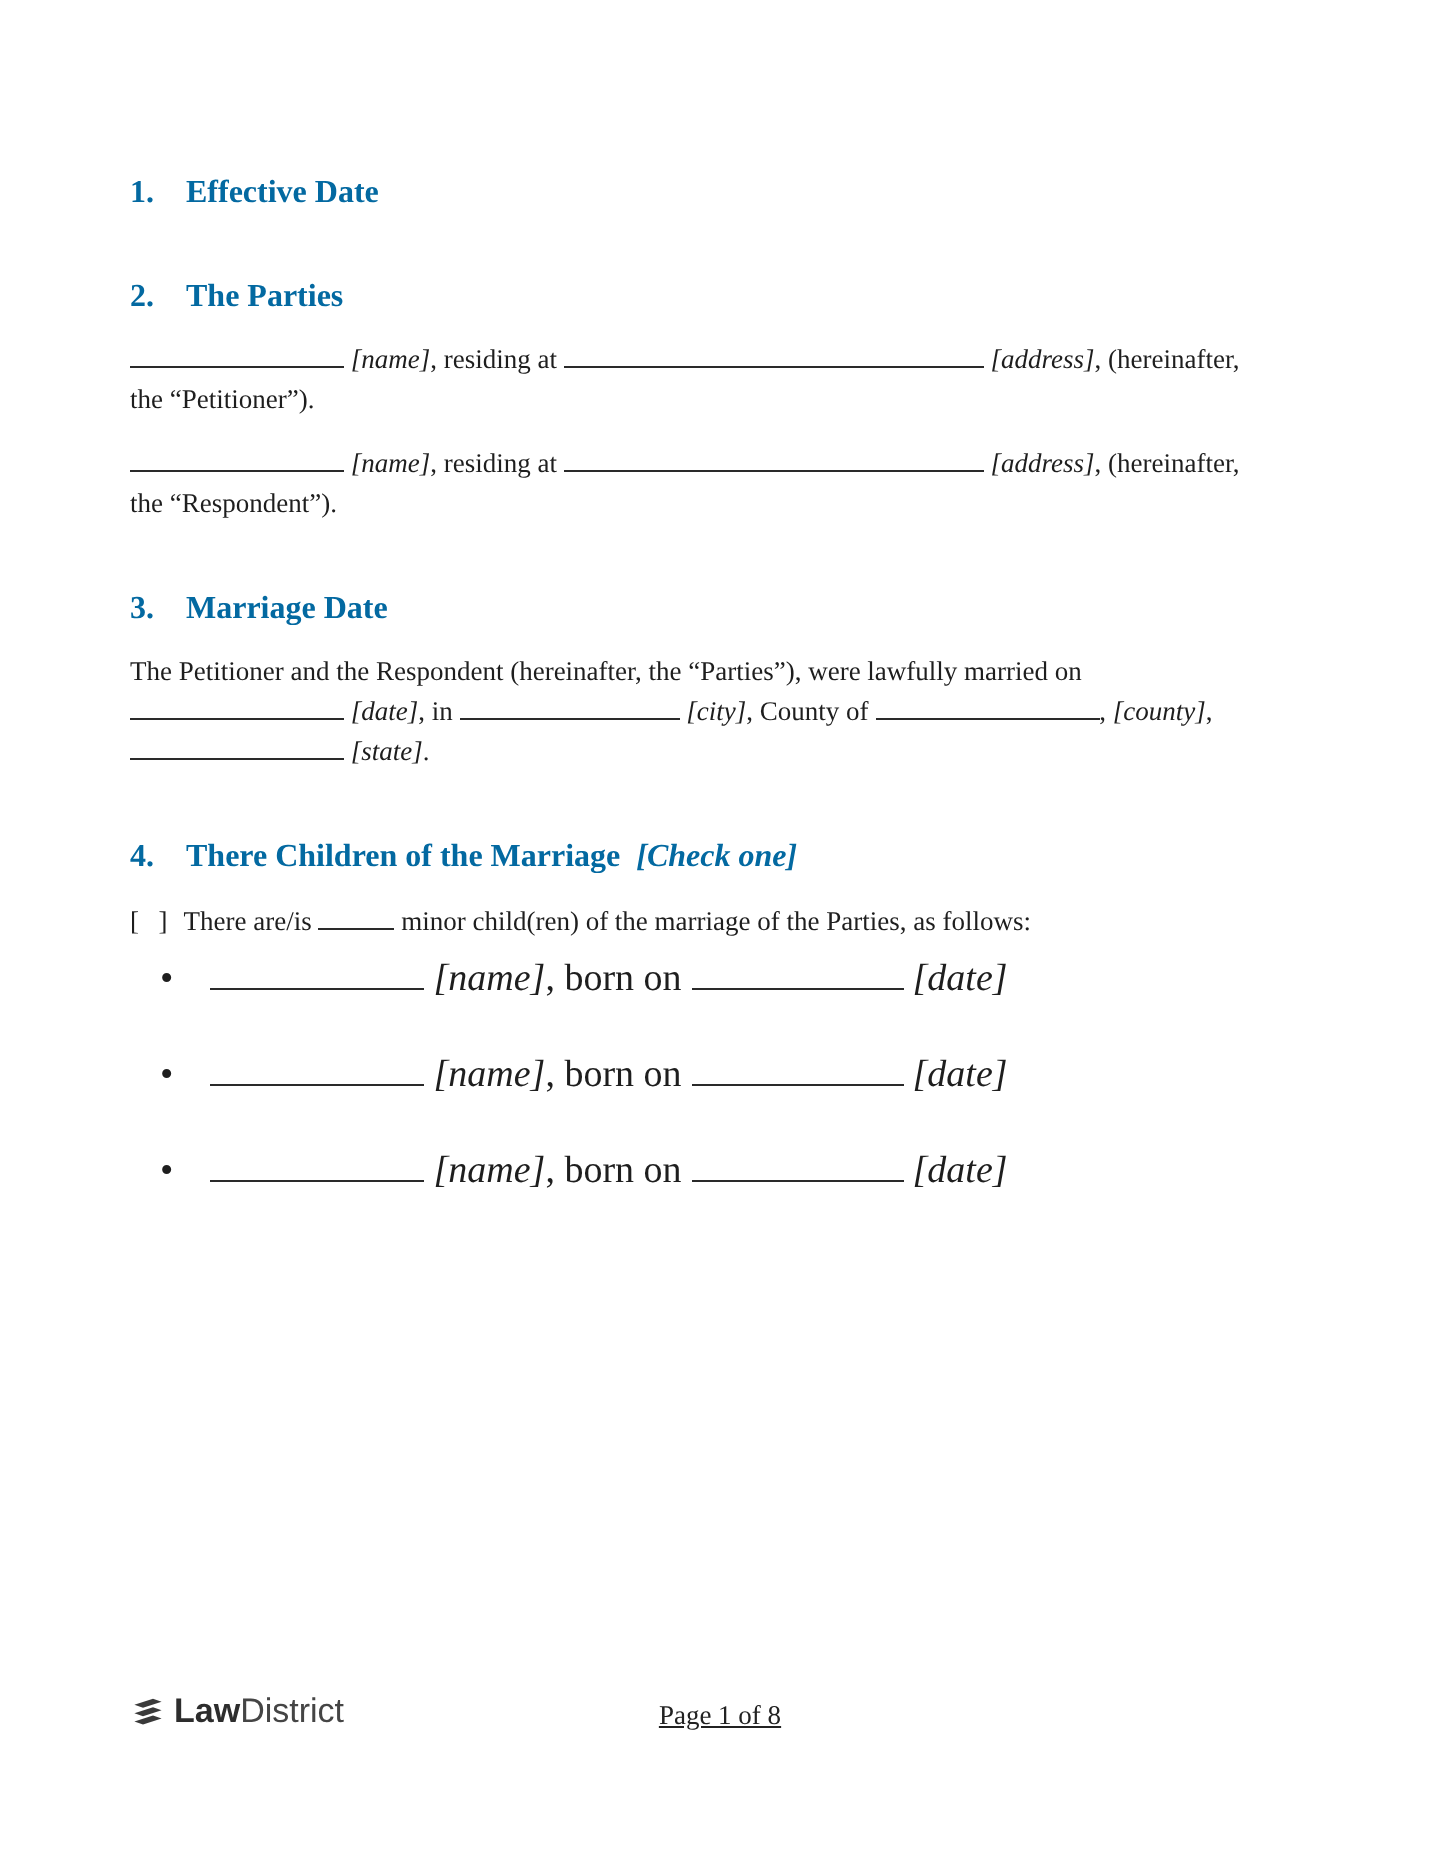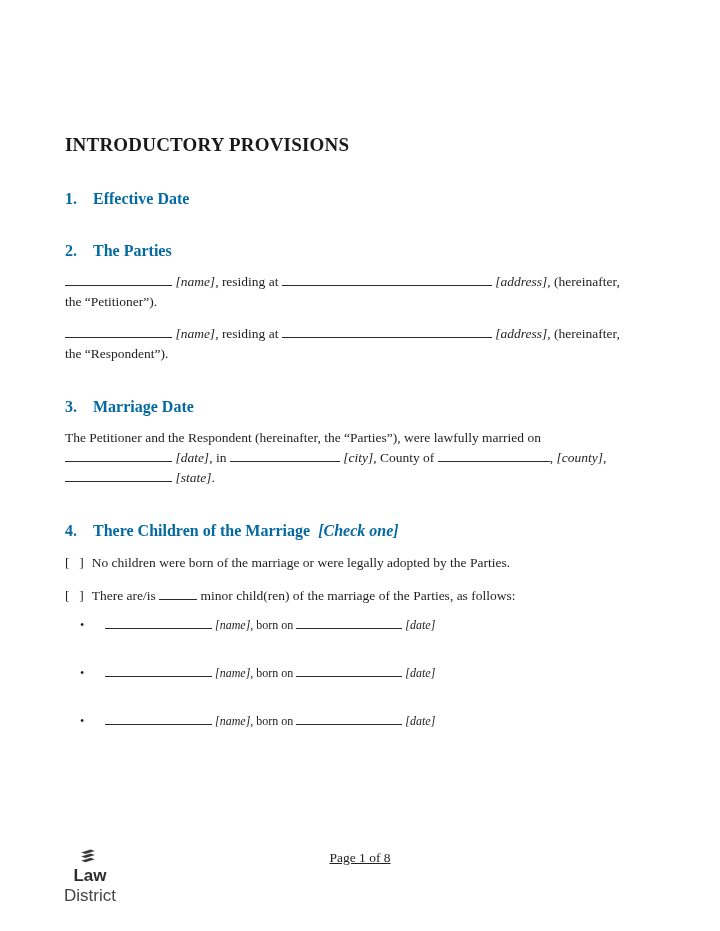--- a/index.html
+++ b/index.html
@@ -23,41 +23,40 @@
   .sec-note{font-style:italic;margin-left:8px;}
   .para{margin-top:12px;font-size:13.5px;line-height:20px;}
   .line{white-space:nowrap;}
   .blank{
     display:inline-block;height:12px;vertical-align:baseline;
     border-bottom:1.2px solid #2a2a2a;
   }
   .ph{font-style:italic;}
   .check-row{margin-top:13px;font-size:13.5px;line-height:20px;}
   .box{margin-right:7px;letter-spacing:1px;}
-  .bullet-row{margin-top:28px;padding-left:15px;font-size:12px;line-height:20px;}
+  .bullet-row{margin-top:28px;padding-left:15px;font-size:19px;line-height:20px;}
   .bullet-row.first{margin-top:9px;}
   .dot{display:inline-block;width:25px;}
   .footer{position:absolute;left:0;right:0;top:842px;height:42px;}
   .brand{
     position:absolute;left:64px;top:4px;display:flex;align-items:center;
-    font-family:"Liberation Sans",sans-serif;font-size:17px;line-height:20px;flex-direction:column;
+    font-family:"Liberation Sans",sans-serif;font-size:17px;line-height:20px;
   }
   .logo-icon{margin-right:3px;display:inline-flex;align-items:center;}
   .brand-bold{font-weight:700;color:#2d2d2d;}
   .brand-reg{font-weight:400;color:#454545;}
   .page-num{
     position:absolute;left:0;right:0;top:8px;text-align:center;
     font-size:13.5px;color:#222;text-decoration:underline;
   }
 </style>
 </head>
 <body>
 
 <div class="page">
-  <div class="intro-heading">INTRODUCTORY PROVISIONS</div>
   <div>
       <section class="section">
         <div class="sec-heading"><span class="sec-num">1.</span><span class="sec-title">Effective Date</span></div>
       </section>
       <section class="section">
         <div class="sec-heading"><span class="sec-num">2.</span><span class="sec-title">The Parties</span></div>
         <div class="para">
           <div class="line"><span class="blank" style="width: 107px;"></span><span class="t"> </span><span class="ph">[name]</span><span class="t">, residing at </span><span class="blank" style="width: 210px;"></span><span class="t"> </span><span class="ph">[address]</span><span class="t">, (hereinafter,</span></div>
           <div class="line"><span class="t">the “Petitioner”).</span></div>
         </div>
@@ -69,21 +68,20 @@
       <section class="section">
         <div class="sec-heading"><span class="sec-num">3.</span><span class="sec-title">Marriage Date</span></div>
         <div class="para">
           <div class="line"><span class="t">The Petitioner and the Respondent (hereinafter, the “Parties”), were lawfully married on</span></div>
           <div class="line"><span class="blank" style="width: 107px;"></span><span class="t"> </span><span class="ph">[date]</span><span class="t">, in </span><span class="blank" style="width: 110px;"></span><span class="t"> </span><span class="ph">[city]</span><span class="t">, County of </span><span class="blank" style="width: 112px;"></span><span class="t">, </span><span class="ph">[county]</span><span class="t">,</span></div>
           <div class="line"><span class="blank" style="width: 107px;"></span><span class="t"> </span><span class="ph">[state]</span><span class="t">.</span></div>
         </div>
       </section>
       <section class="section">
         <div class="sec-heading"><span class="sec-num">4.</span><span class="sec-title">There Children of the Marriage</span><span class="sec-note">[Check one]</span></div>
-        <div class="check-row"><span class="box">[&nbsp;&nbsp;]</span><span class="check-text"><span class="t">No children were born of the marriage or were legally adopted by the Parties.</span></span></div>
         <div class="check-row"><span class="box">[&nbsp;&nbsp;]</span><span class="check-text"><span class="t">There are/is </span><span class="blank" style="width: 38px;"></span><span class="t"> minor child(ren) of the marriage of the Parties, as follows:</span></span></div>
         <div class="bullet-row first"><span class="dot">•</span><span class="bullet-text"><span class="blank" style="width: 107px;"></span><span class="t"> </span><span class="ph">[name]</span><span class="t">, born on </span><span class="blank" style="width: 106px;"></span><span class="t"> </span><span class="ph">[date]</span></span></div>
         <div class="bullet-row"><span class="dot">•</span><span class="bullet-text"><span class="blank" style="width: 107px;"></span><span class="t"> </span><span class="ph">[name]</span><span class="t">, born on </span><span class="blank" style="width: 106px;"></span><span class="t"> </span><span class="ph">[date]</span></span></div>
         <div class="bullet-row"><span class="dot">•</span><span class="bullet-text"><span class="blank" style="width: 107px;"></span><span class="t"> </span><span class="ph">[name]</span><span class="t">, born on </span><span class="blank" style="width: 106px;"></span><span class="t"> </span><span class="ph">[date]</span></span></div>
       </section>
     </div>
 </div>
 
 <div class="footer">
   <div class="brand">

